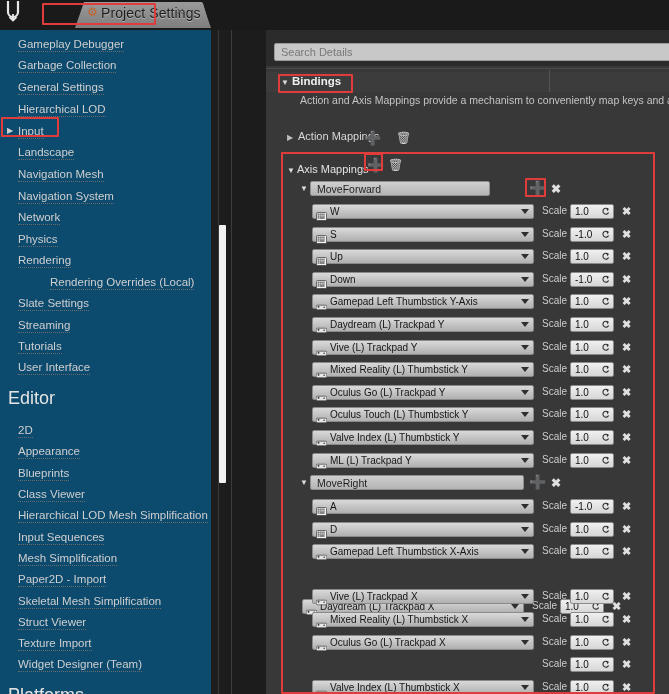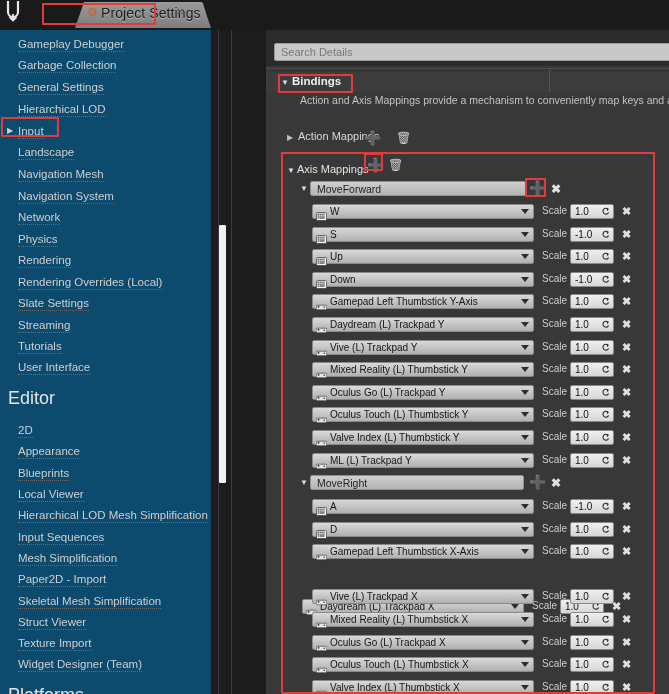--- a/index.html
+++ b/index.html
@@ -243,29 +243,29 @@
       <div class="side-item" style="top: 51px;">General Settings</div>
       <div class="side-item" style="top: 73px;">Hierarchical LOD</div>
       <div class="side-arrow" style="top: 96px;">▶</div>
       <div class="side-item" style="top: 95px;">Input</div>
       <div class="side-item" style="top: 116px;">Landscape</div>
       <div class="side-item" style="top: 138px;">Navigation Mesh</div>
       <div class="side-item" style="top: 160px;">Navigation System</div>
       <div class="side-item" style="top: 181px;">Network</div>
       <div class="side-item" style="top: 203px;">Physics</div>
       <div class="side-item" style="top: 224px;">Rendering</div>
-      <div class="side-item" style="top: 246px;">Rendering Overrides (Local)</div>
+      <div class="side-item" style="top: 246px; margin-left: 32px;">Rendering Overrides (Local)</div>
       <div class="side-item" style="top: 267px;">Slate Settings</div>
       <div class="side-item" style="top: 289px;">Streaming</div>
       <div class="side-item" style="top: 310px;">Tutorials</div>
       <div class="side-item" style="top: 331px;">User Interface</div>
       <div class="side-item" style="top: 394px;">2D</div>
       <div class="side-item" style="top: 415px;">Appearance</div>
       <div class="side-item" style="top: 437px;">Blueprints</div>
-      <div class="side-item" style="top: 458px;">Local Viewer</div>
+      <div class="side-item" style="top: 458px;">Class Viewer</div>
       <div class="side-item" style="top: 479px;">Hierarchical LOD Mesh Simplification</div>
       <div class="side-item" style="top: 501px;">Input Sequences</div>
       <div class="side-item" style="top: 522px;">Mesh Simplification</div>
       <div class="side-item" style="top: 543px;">Paper2D - Import</div>
       <div class="side-item" style="top: 565px;">Skeletal Mesh Simplification</div>
       <div class="side-item" style="top: 586px;">Struct Viewer</div>
       <div class="side-item" style="top: 607px;">Texture Import</div>
       <div class="side-item" style="top: 628px;">Widget Designer (Team)</div>
       <div class="side-head" style="top: 358px;">Editor</div>
       <div class="side-head" style="top: 655px;">Platforms</div>
@@ -295,21 +295,21 @@
   <div class="plus-ico" style="left:364px; top:132px;">➕</div>
   <div class="trash-ico" style="left:396px; top:132px;">🗑</div>
 
   <div class="axis-arrow">▼</div>
   <div class="axis-label">Axis Mappings</div>
   <div class="plus-ico" style="left:367px; top:159px;">➕</div>
   <div class="trash-ico" style="left:388px; top:159px;">🗑</div>
 
   <div id="groups-layer">
       <div class="grp-arrow" style="left: 300px; top: 184px;">▼</div>
-      <div class="grp-field" style="left: 310px; top: 181px; width: 216px;">
+      <div class="grp-field" style="left: 310px; top: 181px; width: 180px;">
         <span>MoveForward</span>
       </div>
       <div class="plus-ico" style="left: 529px; top: 182px;">➕</div>
       <div class="grp-x" style="left: 551px; top: 183px;">✖</div>
       <div class="key-row" style="left: 312px; top: 204px; width: 330px;">
         <div class="key-combo">
           <span class="key-icon"><svg width="11" height="9" viewBox="0 0 11 9">
               <rect x="0.5" y="0.5" width="10" height="8" rx="1" fill="#f4f4f4" stroke="#3a3a3a" stroke-width="0.7"></rect>
               <g fill="#3a3a3a">
                 <rect x="1.6" y="1.6" width="1.3" height="1.2"></rect>
@@ -760,30 +760,20 @@
         <div class="scale-box">
           <span class="scale-val">1.0</span>
           <span class="scale-spin"><svg width="9" height="9" viewBox="0 0 9 9">
               <path d="M7.2,2.2 A3,3 0 1 0 7.6,5.6" fill="none" stroke="#2f2f2f" stroke-width="1.1"></path>
               <path d="M5.2,1.2 L7.8,2.0 L6.6,4.2 z" fill="#2f2f2f"></path>
             </svg></span>
         </div>
         <div class="row-x">✖</div>
       </div>
       <div class="key-row" style="left: 312px; top: 657.2px; width: 330px;">
-        <div class="key-combo">
-          <span class="key-icon"><svg width="11" height="9" viewBox="0 0 11 9">
-              <path d="M1.5,3.2 h8 a1.3,1.3 0 0 1 1.3,1.3 v2 a1.3,1.3 0 0 1 -1.3,1.3 h-8 a1.3,1.3 0 0 1 -1.3,-1.3 v-2 a1.3,1.3 0 0 1 1.3,-1.3 z" fill="#e6e6e6" stroke="#2e2e2e" stroke-width="0.6"></path>
-              <rect x="1.4" y="4.5" width="2.3" height="0.7" fill="#2e2e2e"></rect>
-              <rect x="2.2" y="3.8" width="0.7" height="2.1" fill="#2e2e2e"></rect>
-              <circle cx="8.1" cy="5.2" r="0.75" fill="#2e2e2e"></circle>
-            </svg></span>
-          <span class="key-text">Oculus Touch (L) Thumbstick X</span>
-          <span class="key-caret"></span>
-        </div>
         <div class="scale-lbl">Scale</div>
         <div class="scale-box">
           <span class="scale-val">1.0</span>
           <span class="scale-spin"><svg width="9" height="9" viewBox="0 0 9 9">
               <path d="M7.2,2.2 A3,3 0 1 0 7.6,5.6" fill="none" stroke="#2f2f2f" stroke-width="1.1"></path>
               <path d="M5.2,1.2 L7.8,2.0 L6.6,4.2 z" fill="#2f2f2f"></path>
             </svg></span>
         </div>
         <div class="row-x">✖</div>
       </div>

